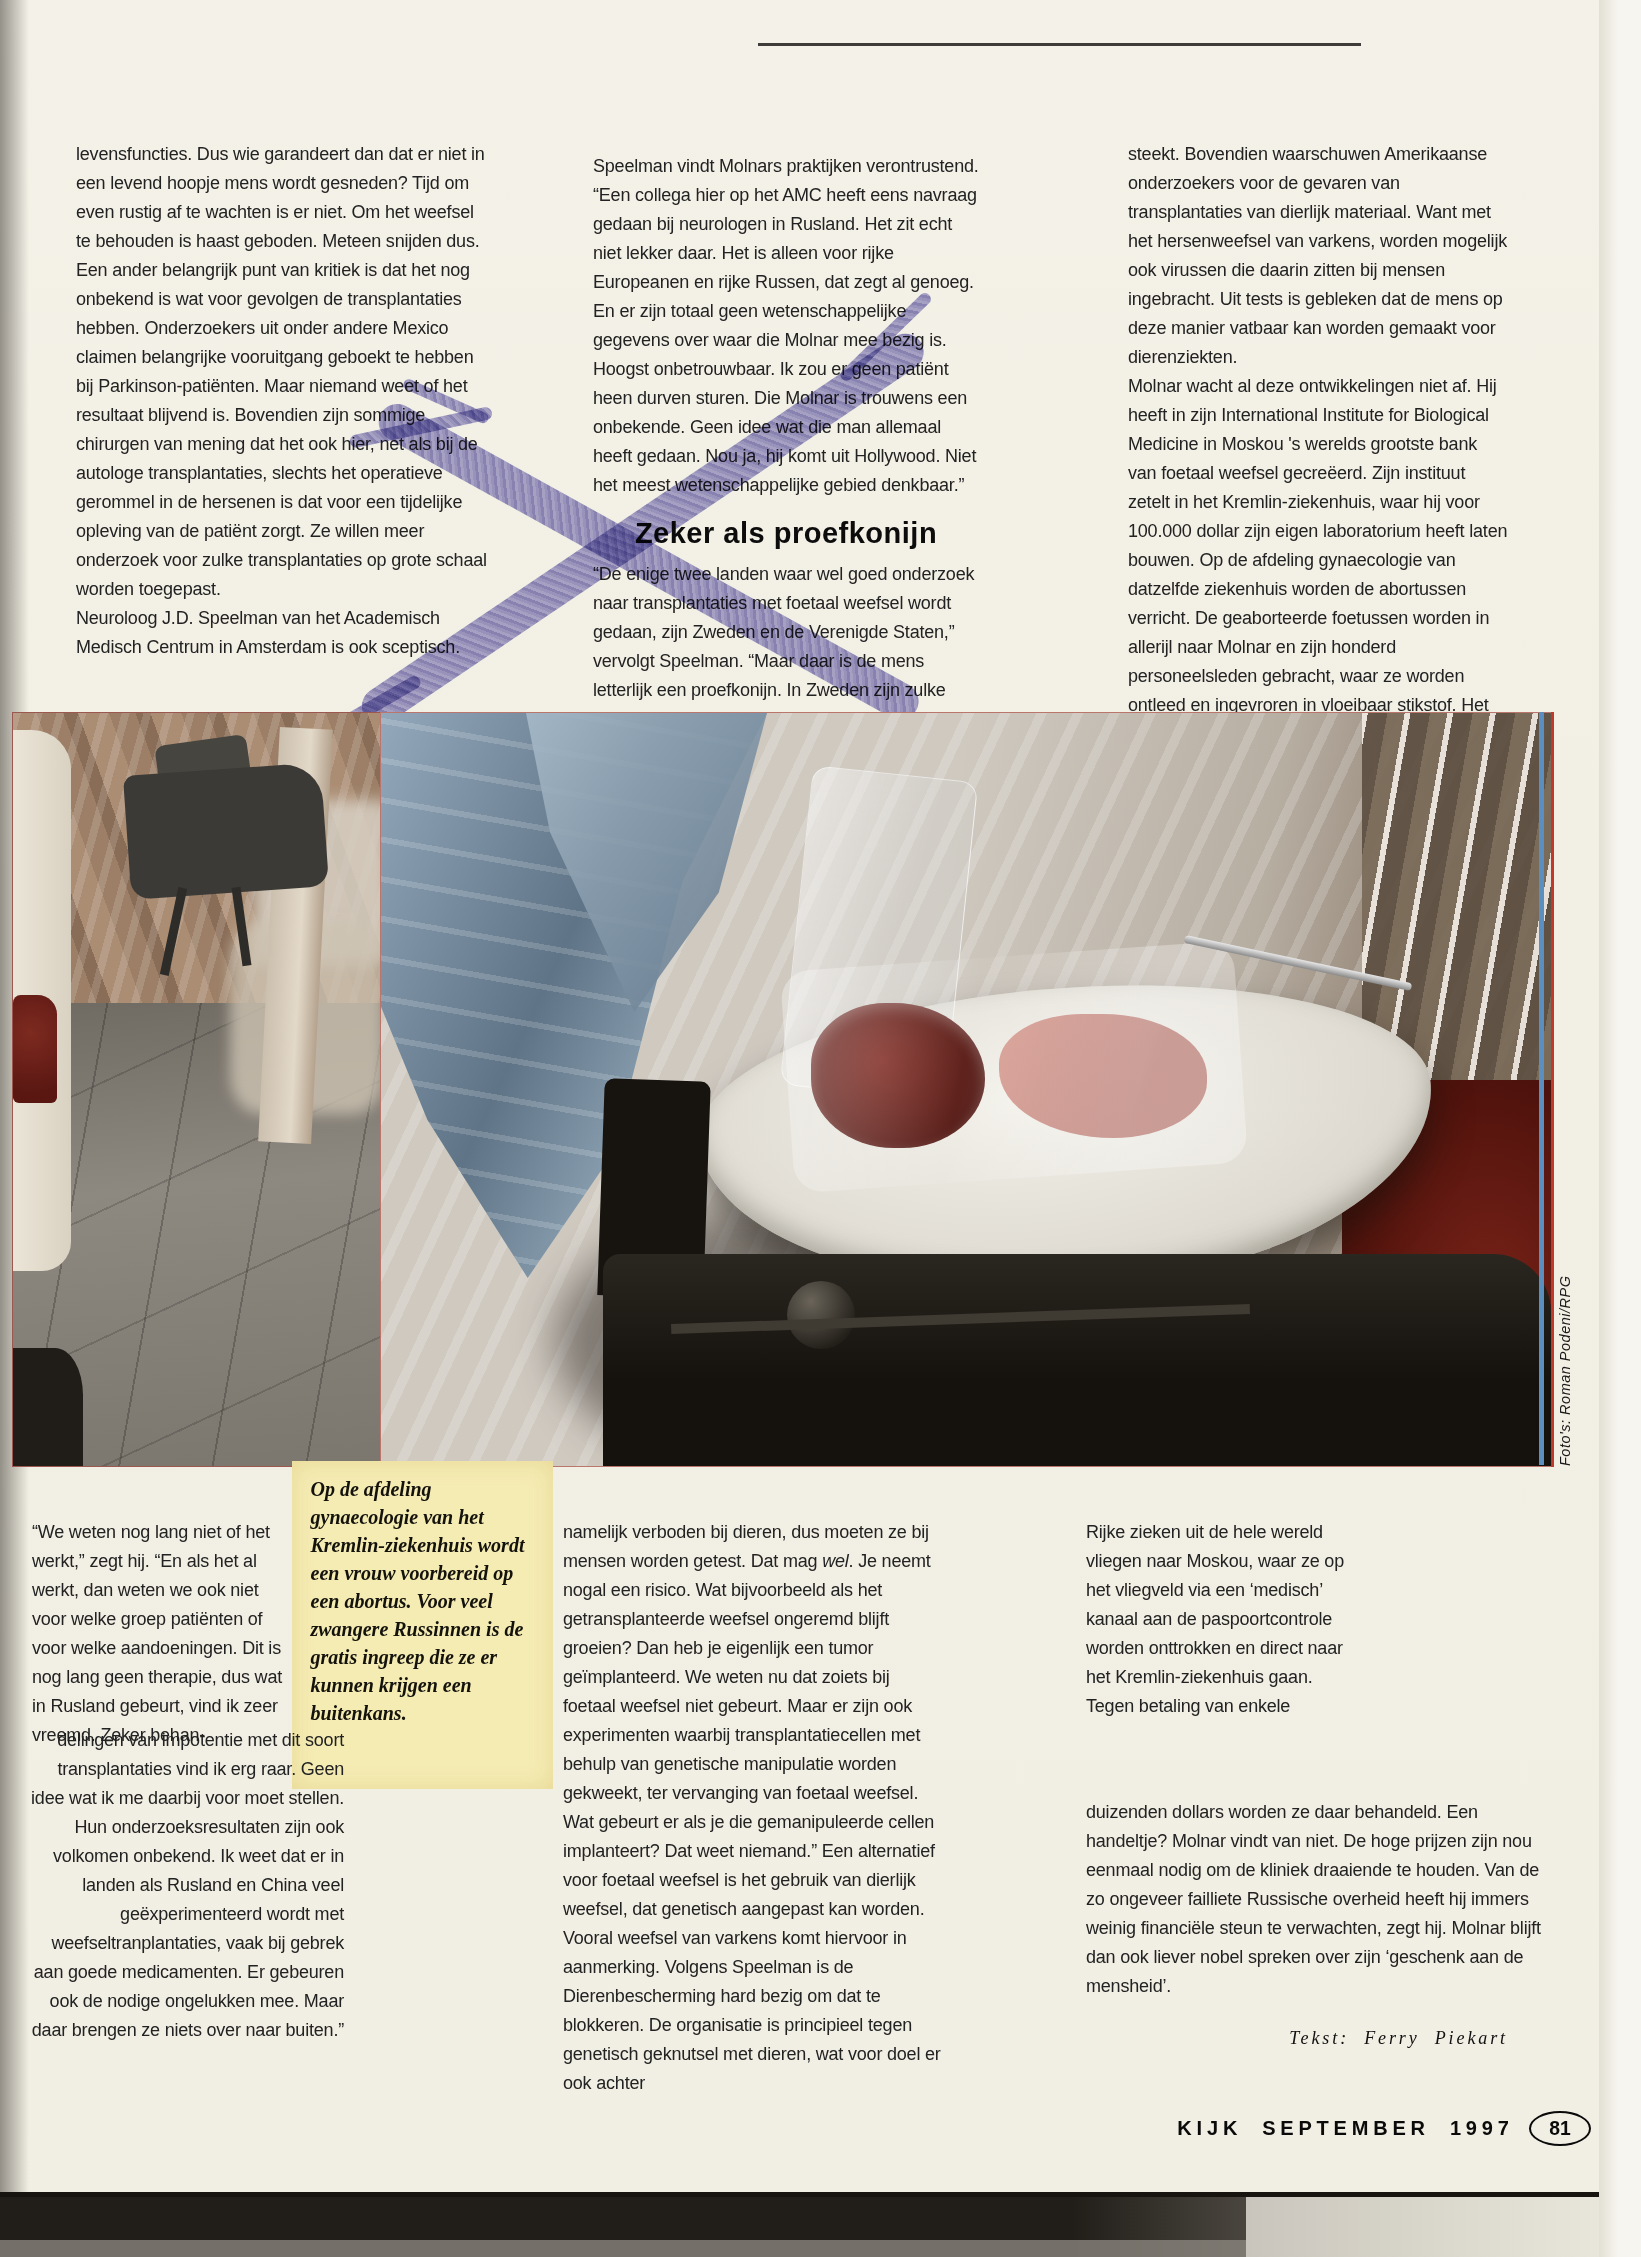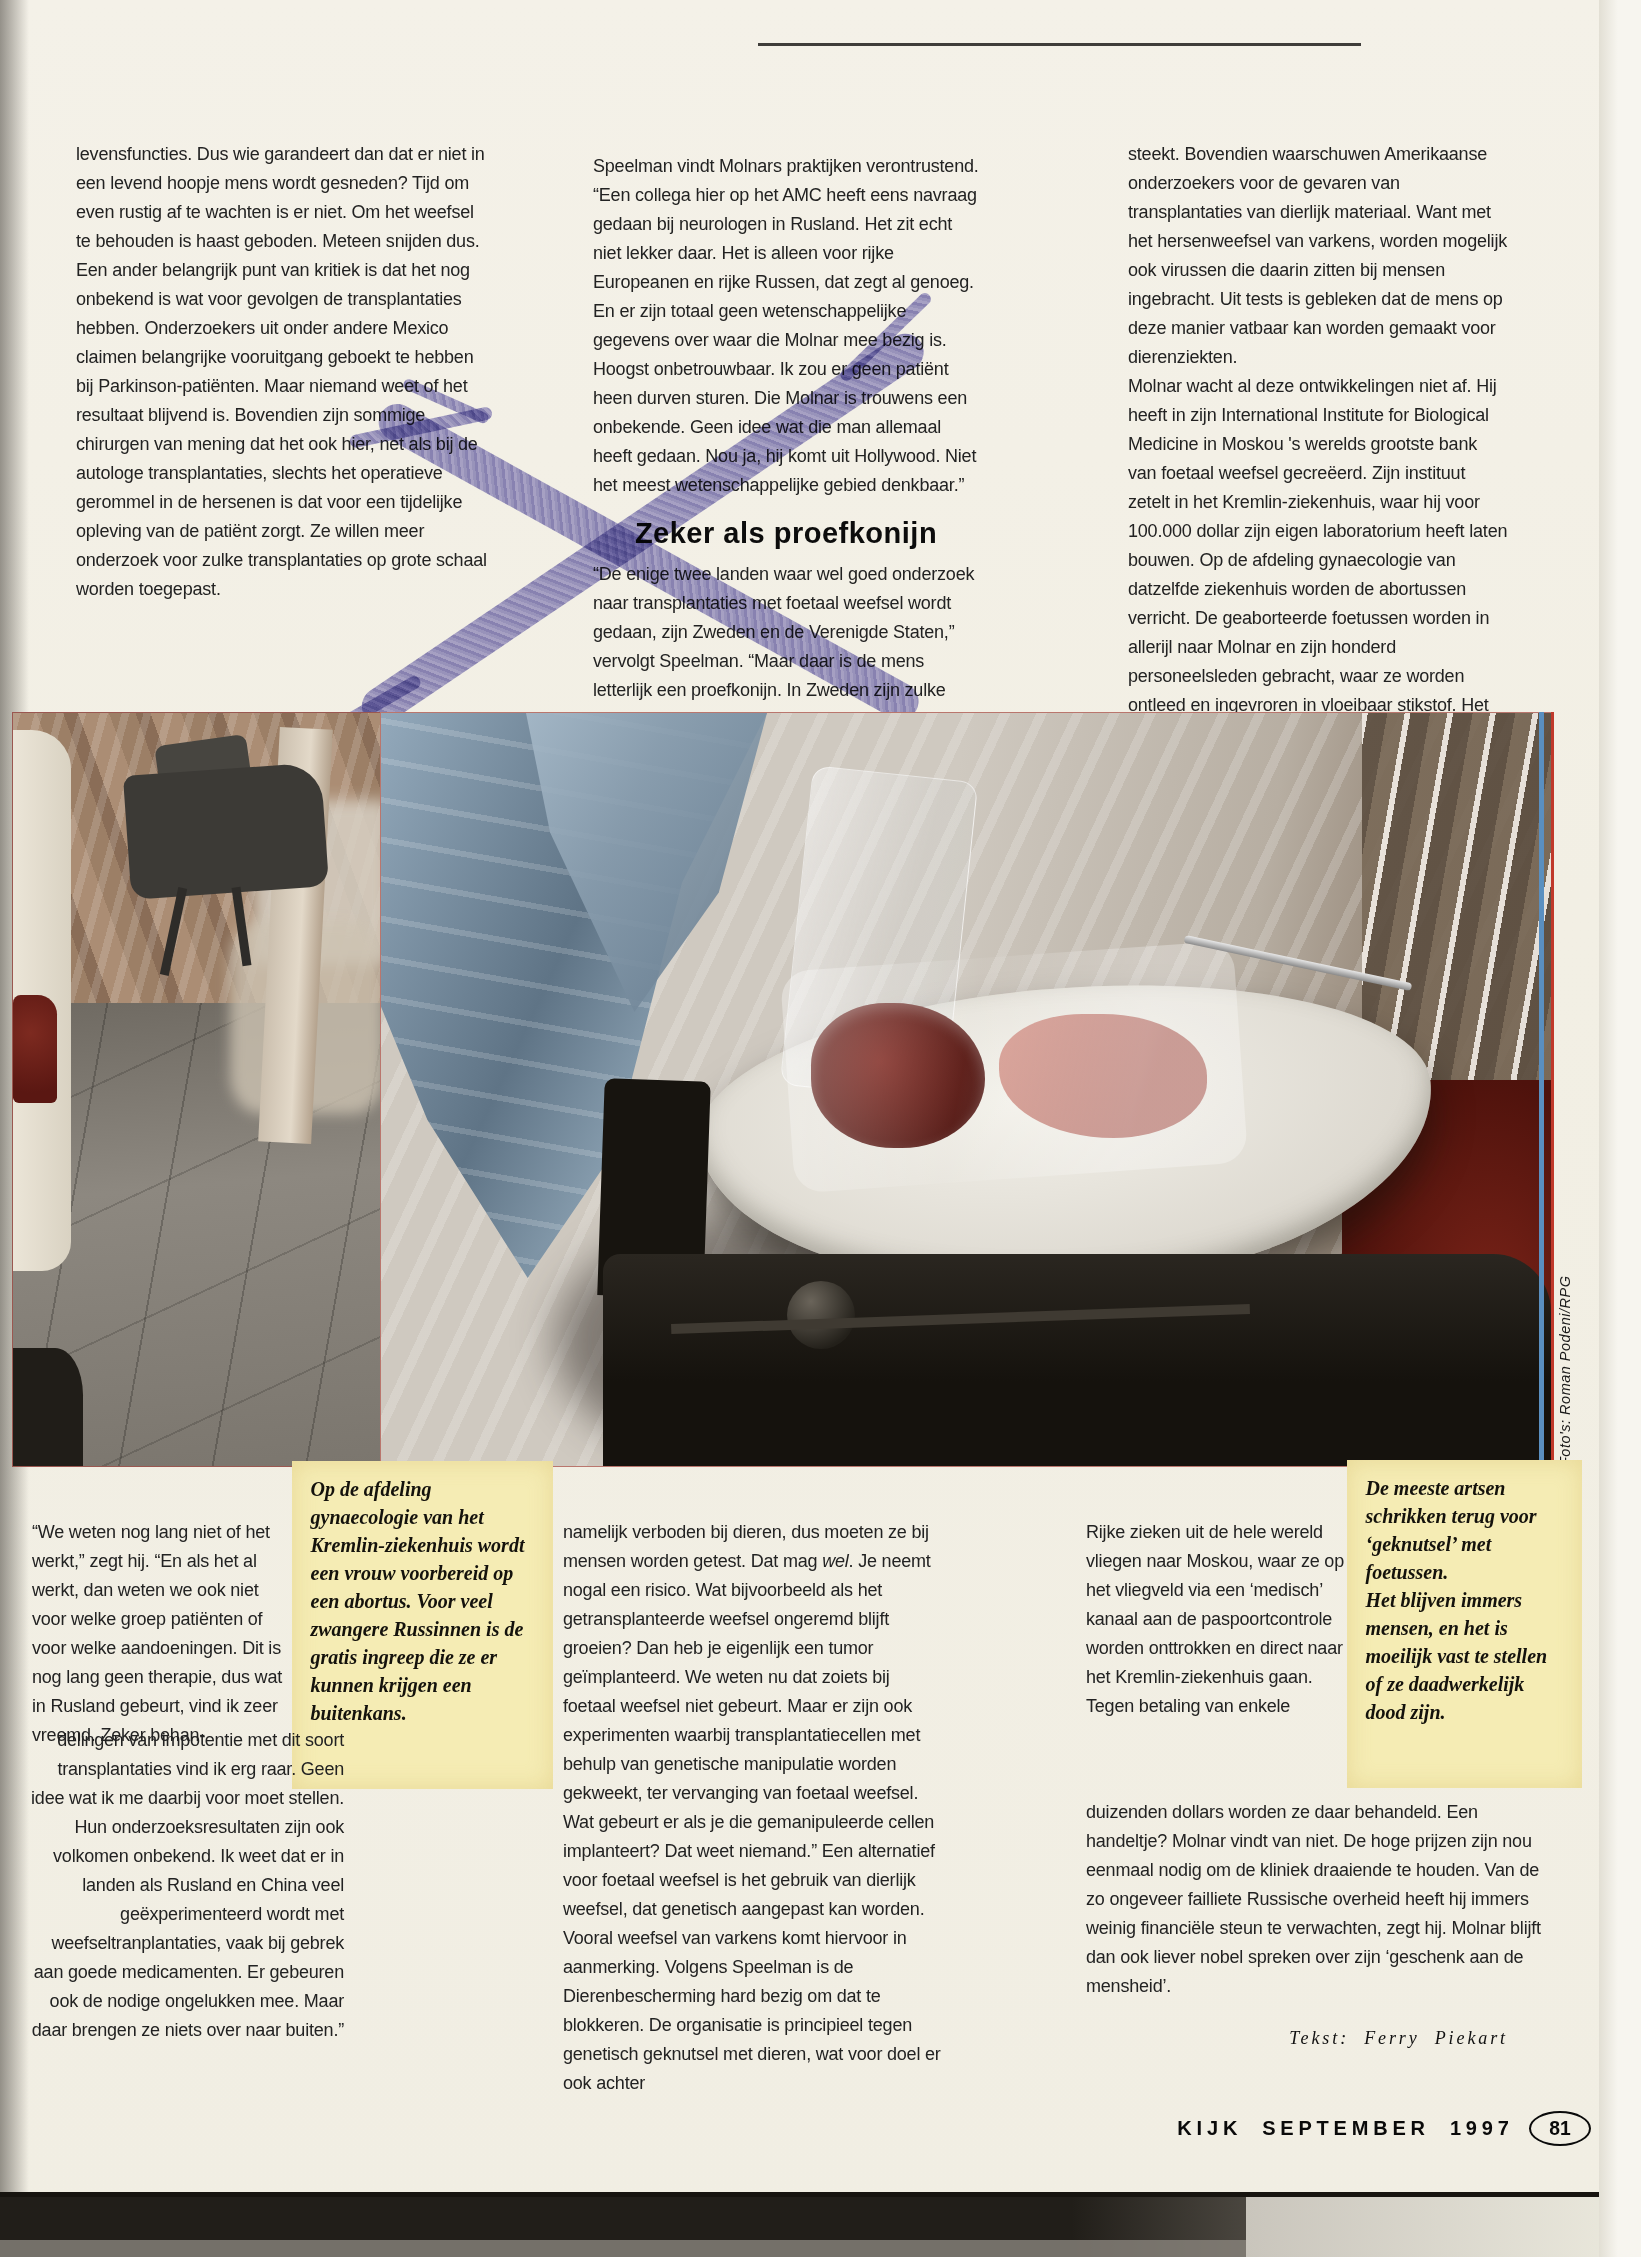--- a/index.html
+++ b/index.html
@@ -126,20 +126,21 @@
 <body>
 
 <div class="page">
 
   <div class="abs edge-left"></div>
   <div class="abs top-rule"></div>
 
   <div class="abs col col1">
     <p>levensfuncties. Dus wie garandeert dan dat er niet in een levend hoopje mens wordt gesneden? Tijd om even rustig af te wachten is er niet. Om het weefsel te behouden is haast geboden. Meteen snijden dus.</p>
     <p>Een ander belangrijk punt van kritiek is dat het nog onbekend is wat voor gevolgen de transplantaties hebben. Onderzoekers uit onder andere Mexico claimen belangrijke vooruitgang geboekt te hebben bij Parkinson-patiënten. Maar niemand weet of het resultaat blijvend is. Bovendien zijn sommige chirurgen van mening dat het ook hier, net als bij de autologe transplantaties, slechts het operatieve gerommel in de hersenen is dat voor een tijdelijke opleving van de patiënt zorgt. Ze willen meer onderzoek voor zulke transplantaties op grote schaal worden toegepast.</p>
+    <p>Neuroloog J.D. Speelman van het Academisch Medisch Centrum in Amsterdam is ook sceptisch.</p>
   </div>
 
   <div class="abs col col2">
     <p>Speelman vindt Molnars praktijken verontrustend. “Een collega hier op het AMC heeft eens navraag gedaan bij neurologen in Rusland. Het zit echt niet lekker daar. Het is alleen voor rijke Europeanen en rijke Russen, dat zegt al genoeg. En er zijn totaal geen wetenschappelijke gegevens over waar die Molnar mee bezig is. Hoogst onbetrouwbaar. Ik zou er geen patiënt heen durven sturen. Die Molnar is trouwens een onbekende. Geen idee wat die man allemaal heeft gedaan. Nou ja, hij komt uit Hollywood. Niet het meest wetenschappelijke gebied denkbaar.”</p>
     <h1 class="heading">Zeker als proefkonijn</h1>
     <p>“De enige twee landen waar wel goed onderzoek naar transplantaties met foetaal weefsel wordt gedaan, zijn Zweden en de Verenigde Staten,” vervolgt Speelman. “Maar daar is de mens letterlijk een proefkonijn. In Zweden zijn zulke implantaties</p>
   </div>
 
   <div class="abs col col3">
     <p>steekt. Bovendien waarschuwen Amerikaanse onderzoekers voor de gevaren van transplantaties van dierlijk materiaal. Want met het hersenweefsel van varkens, worden mogelijk ook virussen die daarin zitten bij mensen ingebracht. Uit tests is gebleken dat de mens op deze manier vatbaar kan worden gemaakt voor dierenziekten.</p>
@@ -189,24 +190,20 @@
     <div class="pr-beam"></div>
   </div>
 
   <div class="abs line-blue"></div>
   <div class="abs line-red"></div>
   <div class="abs photo-credit">Foto's: Roman Podeni/RPG</div>
 
   <div class="abs capbox capbox-left">
     <p class="caption">Op de afdeling gynaecologie van het Kremlin-ziekenhuis wordt een vrouw voorbereid op een abortus. Voor veel zwangere Russinnen is de gratis ingreep die ze er kunnen krijgen een buitenkans.</p>
   </div>
-  <div class="abs capbox capbox-right">
-    <p class="caption">De meeste artsen schrikken terug voor ‘geknutsel’ met foetussen.
-Het blijven immers mensen, en het is moeilijk vast te stellen of ze daadwerkelijk dood zijn.</p>
-  </div>
 
   <div class="abs btxt bl-narrow">“We weten nog lang niet of het werkt,” zegt hij. “En als het al werkt, dan weten we ook niet voor welke groep patiënten of voor welke aandoeningen. Dit is nog lang geen therapie, dus wat in Rusland gebeurt, vind ik zeer vreemd. Zeker behan-</div>
   <div class="abs btxt bl-wide">delingen van impotentie met dit soort transplantaties vind ik erg raar. Geen idee wat ik me daarbij voor moet stellen. Hun onderzoeksresultaten zijn ook volkomen onbekend. Ik weet dat er in landen als Rusland en China veel geëxperimenteerd wordt met weefseltranplantaties, vaak bij gebrek aan goede medicamenten. Er gebeuren ook de nodige ongelukken mee. Maar daar brengen ze niets over naar buiten.”</div>
 
   <div class="abs btxt bm"><span>namelijk verboden bij dieren, dus moeten ze bij mensen worden getest. Dat mag </span><span class="ital">wel</span><span>. Je neemt nogal een risico. Wat bijvoorbeeld als het getransplanteerde weefsel ongeremd blijft groeien? Dan heb je eigenlijk een tumor geïmplanteerd. We weten nu dat zoiets bij foetaal weefsel niet gebeurt. Maar er zijn ook experimenten waarbij transplantatiecellen met behulp van genetische manipulatie worden gekweekt, ter vervanging van foetaal weefsel. Wat gebeurt er als je die gemanipuleerde cellen implanteert? Dat weet niemand.” Een alternatief voor foetaal weefsel is het gebruik van dierlijk weefsel, dat genetisch aangepast kan worden. Vooral weefsel van varkens komt hiervoor in aanmerking. Volgens Speelman is de Dierenbescherming hard bezig om dat te blokkeren. De organisatie is principieel tegen genetisch geknutsel met dieren, wat voor doel er ook achter</span></div>
 
   <div class="abs btxt br-wide">duizenden dollars worden ze daar behandeld. Een handeltje? Molnar vindt van niet. De hoge prijzen zijn nou eenmaal nodig om de kliniek draaiende te houden. Van de zo ongeveer failliete Russische overheid heeft hij immers weinig financiële steun te verwachten, zegt hij. Molnar blijft dan ook liever nobel spreken over zijn ‘geschenk aan de mensheid’.</div>
   <div class="abs btxt br-narrow">Rijke zieken uit de hele wereld vliegen naar Moskou, waar ze op het vliegveld via een ‘medisch’ kanaal aan de paspoortcontrole worden onttrokken en direct naar het Kremlin-ziekenhuis gaan. Tegen betaling van enkele</div>
 
   <div class="abs credit">Tekst: Ferry Piekart</div>

